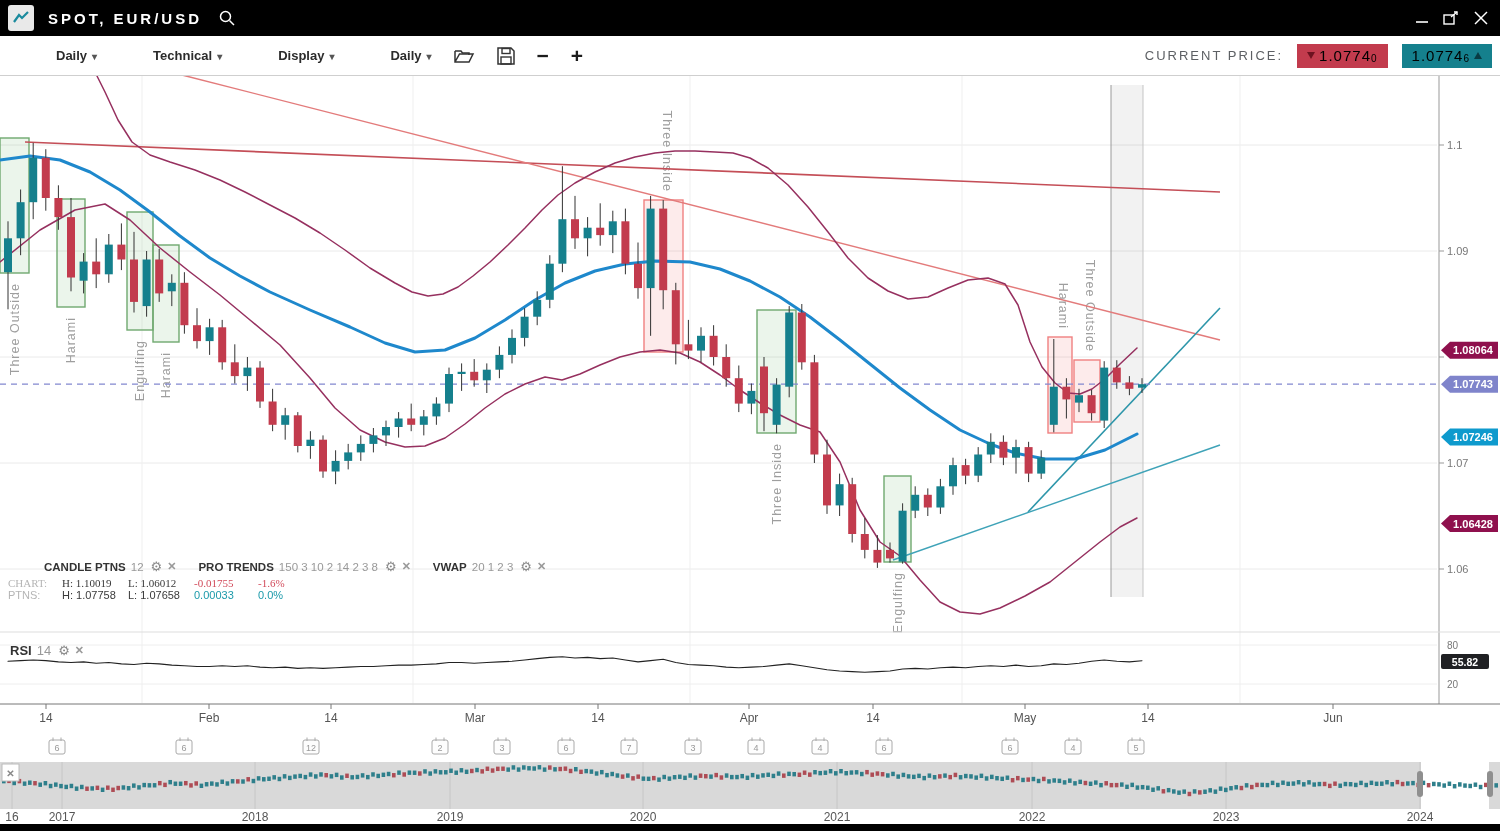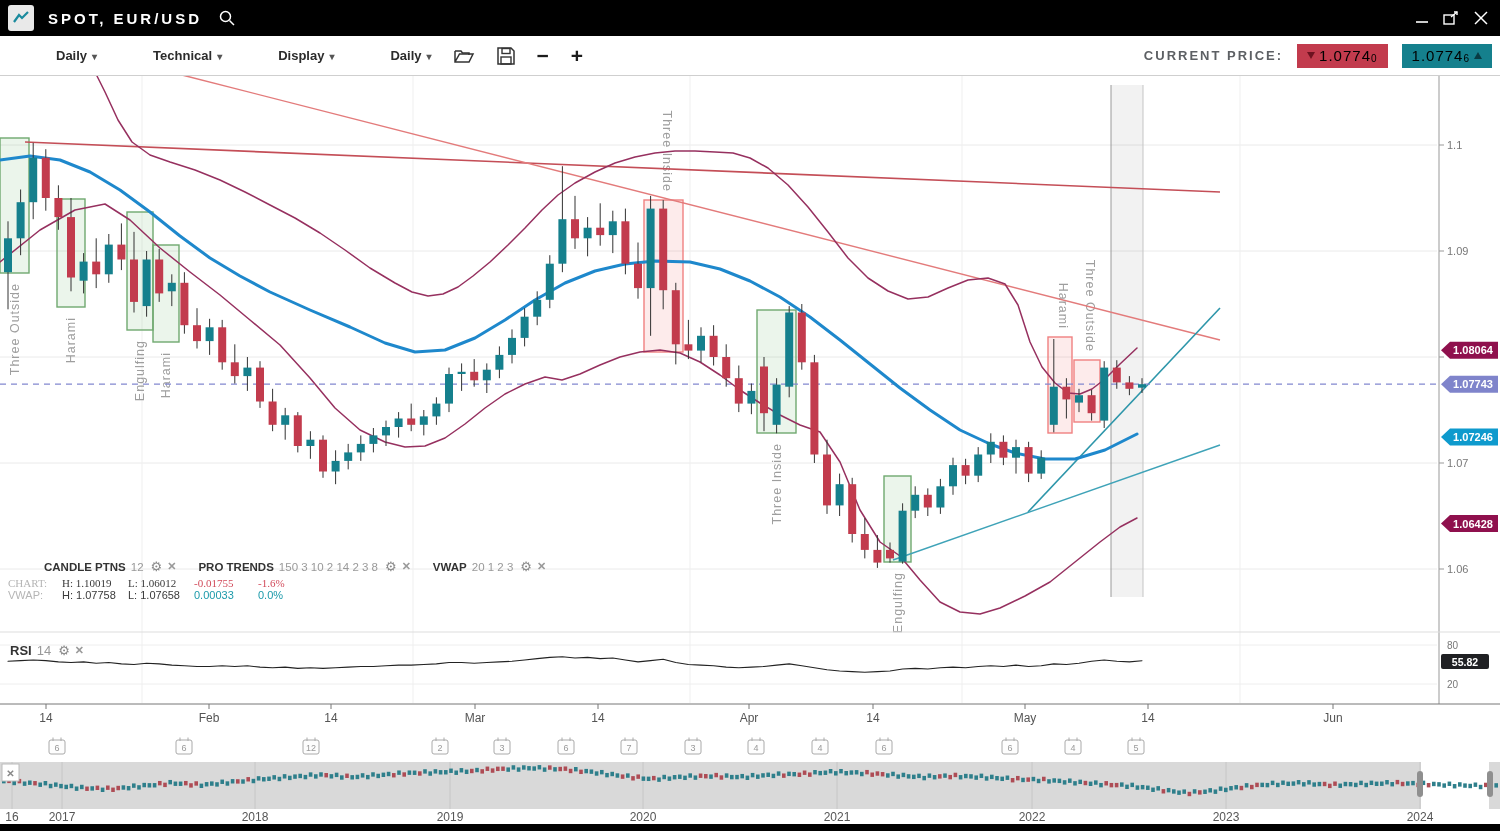--- a/index.html
+++ b/index.html
@@ -14,21 +14,21 @@
   .searchico{margin-left:16px;display:flex;align-items:center;}
   .winctrl{margin-left:auto;display:flex;align-items:center;gap:14px;margin-right:12px;}
   .winctrl span{display:flex;align-items:center;cursor:default;}
   
   .toolbar{position:absolute;left:0;top:36px;width:1500px;height:39px;background:#fff;
            border-bottom:1px solid #cfcfcf;display:flex;align-items:center;z-index:5;}
   .menu{font-size:13px;font-weight:700;color:#2c2c2c;margin-left:24px;cursor:pointer;padding-left:32px;}
   .menu::after{content:"▾";color:#555;font-size:10px;margin-left:5px;}
   .tbico{margin-left:22px;display:flex;align-items:center;cursor:pointer;}
   .zoombtn{font-size:21px;font-weight:700;color:#1c1c1c;margin-left:22px;cursor:pointer;line-height:1;}
-  .cp-label{margin-left:auto;font-size:13px;color:#5d6064;letter-spacing:2px;font-weight:bold;}
+  .cp-label{margin-left:auto;font-size:13px;color:#5d6064;letter-spacing:2px;}
   .pricebadge{height:24px;display:flex;align-items:center;justify-content:center;
               color:#000000;font-size:15px;letter-spacing:1px;margin-left:14px;padding:0 10px;min-width:66px;}
   .pricebadge .sub{font-size:10px;margin-top:5px;}
   .tri-dn{width:0;height:0;border-left:4px solid transparent;border-right:4px solid transparent;
           border-top:7px solid #6d1220;margin-right:4px;}
   .tri-up{width:0;height:0;border-left:4px solid transparent;border-right:4px solid transparent;
           border-bottom:7px solid #083c44;margin-left:4px;}
   
   .legend{position:absolute;left:8px;top:559px;z-index:4;font-size:11.5px;display:flex;align-items:center;margin-left:36px;}
   .ind-name{font-weight:700;color:#333;margin-right:5px;}
@@ -776,21 +776,21 @@
   <span class="ind-params">150 3 10 2 14 2 3 8</span>
   <span class="gear"></span>
   <span class="xico"></span>
   <span class="ind-name">VWAP</span>
   <span class="ind-params">20 1 2 3</span>
   <span class="gear"></span>
   <span class="xico"></span>
 </div>
 
 <div class="stat-row" style="top:589px;">
-  <span class="c1">VWAP:</span>
+  <span class="c1">PTNS:</span>
   <span class="c2">H: 1.07758</span>
   <span class="c3">L: 1.07658</span>
   <span class="c4 pos">0.00033</span>
   <span class="pos">0.0%</span>
 </div>
 <div class="stat-row" style="top:577px;font-family:Liberation Serif, serif;">
   <span class="c1">CHART:</span>
   <span class="c2">H: 1.10019</span>
   <span class="c3">L: 1.06012</span>
   <span class="c4 neg">-0.01755</span>

